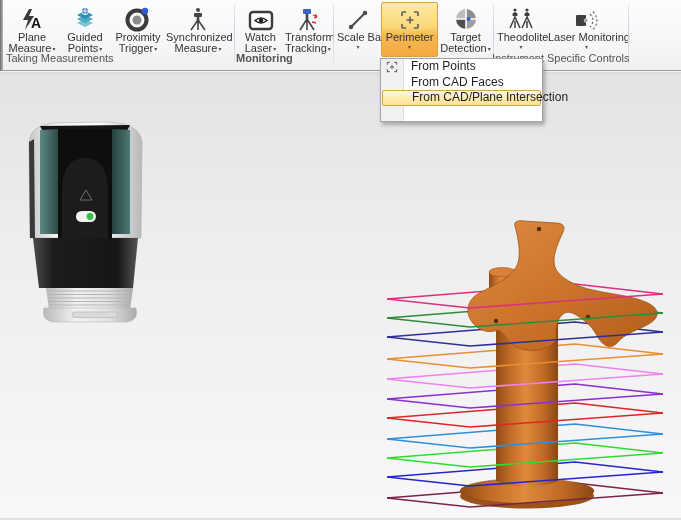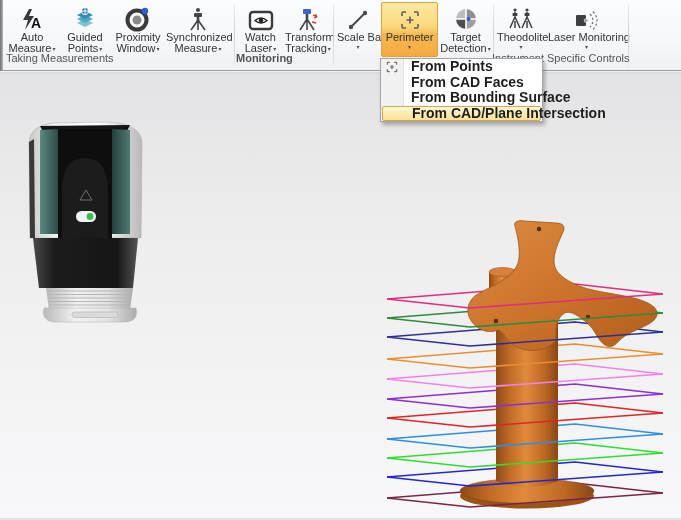--- a/index.html
+++ b/index.html
@@ -29,22 +29,22 @@
 
   .grplabel { position:absolute; top:52px; height:13px; font-size:11px; line-height:13px;
               color:#545454; text-align:left; white-space:nowrap; overflow:visible; }
 
   
   .menu { position:absolute; left:380px; top:58px; width:163px; height:64px;
           background:#ffffff; border:1px solid #a5a5a5; z-index:30;
           box-shadow:2px 3px 4px rgba(0,0,0,0.28); }
   .menu .gutter { position:absolute; left:0; top:0; bottom:0; width:23px;
                   background:#f1f1f2; border-right:1px solid #dedee0; }
-  .mitem { position:relative; height:15.5px; line-height:15.5px; font-size:14px; color:#1e1e1e;
-           padding-left:30px; white-space:nowrap; cursor:default;font-weight:bold; }
+  .mitem { position:relative; height:15.5px; line-height:15.5px; font-size:12px; color:#1e1e1e;
+           padding-left:30px; white-space:nowrap; cursor:default; }
   .mitem.sel { background:linear-gradient(180deg,#fef9e1 0%,#fcedb2 45%,#fae297 100%);
                border:1px solid #d9a54a; border-radius:2px; margin:0 1px; padding-left:29px;
                line-height:13.5px; }
   .mitem .micon { position:absolute; left:4px; top:1px; }
 
   
   .viewport { position:absolute; left:0; top:74px; width:681px; height:446px;
               background:linear-gradient(180deg,#e3e3e5 0%,#ededee 35%,#f8f8fa 100%); }
   .viewport svg.scene { position:absolute; left:0; top:0; }
   .bottom-strip { position:absolute; left:0; bottom:0; width:681px; height:2px; background:#e2e2e4; }
@@ -57,21 +57,21 @@
   <div class="ribbon">
     <div class="ribbon-edge"></div>
 
     <div class="rbtn" style="left:6px;width:52px;">
       <div class="ricon">
         <svg width="24" height="24" viewBox="0 0 24 24">
           <path d="M9,1 L3,12 L8,12 L5,22 L14,8 L9,8 L12,1 Z" fill="#3a3a3a"></path>
           <text x="11" y="20" font-size="14" font-weight="bold" fill="#111" font-family="Liberation Sans, sans-serif">A</text>
         </svg>
       </div>
-      <div class="rlbl"><span>Auto</span></div>
+      <div class="rlbl"><span>Plane</span></div>
       <div class="rlbl"><span>Measure</span><span class="arr">▾</span></div>
     </div>
 
     <div class="rbtn" style="left:59px;width:52px;">
       <div class="ricon">
         <svg width="24" height="26" viewBox="0 0 24 26">
           <path d="M4,17 L12,13 L20,17 L12,21 Z" fill="#7cc3d6"></path>
           <path d="M4,13 L12,9 L20,13 L12,17 Z" fill="#4faac4"></path>
           <path d="M4,9 L12,5 L20,9 L12,13 Z" fill="#2f8fb0"></path>
           <circle cx="12" cy="5" r="3.6" fill="#2f6fbf" stroke="#fff" stroke-width="1"></circle>
@@ -84,21 +84,21 @@
 
     <div class="rbtn" style="left:112px;width:52px;">
       <div class="ricon">
         <svg width="26" height="26" viewBox="0 0 26 26">
           <circle cx="12" cy="14" r="9.5" fill="none" stroke="#3b3b3b" stroke-width="4"></circle>
           <circle cx="12" cy="14" r="4.5" fill="#8a8a8a"></circle>
           <circle cx="20" cy="5" r="3.2" fill="#2b5fd9"></circle>
         </svg>
       </div>
       <div class="rlbl"><span>Proximity</span></div>
-      <div class="rlbl"><span>Window</span><span class="arr">▾</span></div>
+      <div class="rlbl"><span>Trigger</span><span class="arr">▾</span></div>
     </div>
 
     <div class="rbtn" style="left:165px;width:66px;">
       <div class="ricon">
         <svg width="24" height="25" viewBox="0 0 24 25">
           <circle cx="12" cy="3" r="2" fill="#454545"></circle>
           <rect x="8" y="6" width="8" height="4" rx="1" fill="#454545"></rect>
           <rect x="10.7" y="10" width="2.6" height="4" fill="#454545"></rect>
           <path d="M12,13 L5,23 M12,13 L19,23 M12,13 L12,23" stroke="#454545" stroke-width="1.6" fill="none"></path>
         </svg>
@@ -364,21 +364,18 @@
         <svg width="14" height="14" viewBox="0 0 24 24">
           <path d="M4,8 V5 Q4,4 5,4 H8 M16,4 H19 Q20,4 20,5 V8 M20,16 V19 Q20,20 19,20 H16 M8,20 H5 Q4,20 4,19 V16" fill="none" stroke="#6a6a6a" stroke-width="2"></path>
           <path d="M12,8.5 V15.5 M8.5,12 H15.5" stroke="#6a6a6a" stroke-width="2"></path>
         </svg>
       </span>
       <span>From Points</span>
     </div>
     <div class="mitem">
       <span>From CAD Faces</span>
     </div>
-    <div class="mitem">
-      <span>From Bounding Surface</span>
-    </div>
     <div class="mitem sel">
       <span>From CAD/Plane Intersection</span>
     </div>
   </div>
 
 </div>
 
 </body></html>

